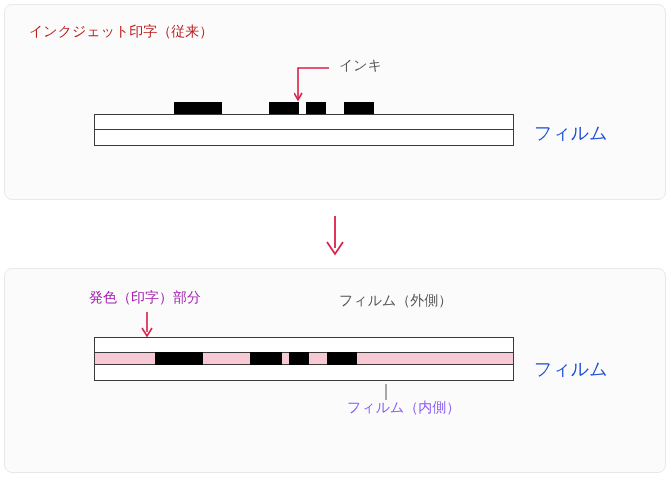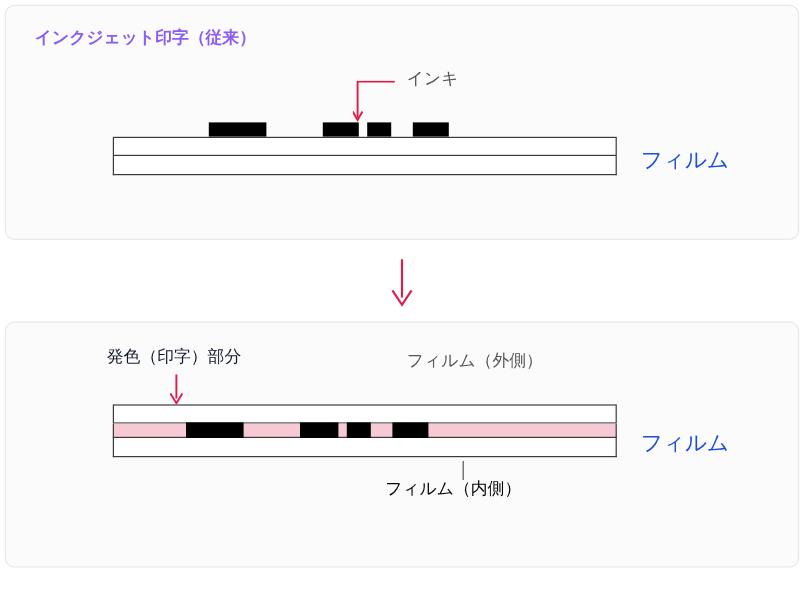--- a/index.html
+++ b/index.html
@@ -14,23 +14,22 @@
   .panel {
     border: 1px solid #e8e8e8;
     border-radius: 8px;
     background: #fbfbfb;
     padding: 18px 24px 20px 24px;
     margin: 4px 4px 0 4px;
     position: relative;
   }
   .panel-title {
     font-size: 14px;
-    color: #8b5cf6;
+    color: #b91c1c;
     margin-bottom: 18px;
-    font-weight: bold;
   }
   .diagram-area {
     position: relative;
     height: 120px;
   }
   .diagram-area.bottom { height: 165px; }
   .ink-callout-label {
     position: absolute;
     left: 310px;
     top: -2px;
@@ -63,21 +62,21 @@
   .side-label {
     position: absolute;
     font-size: 18px;
     color: #1d4ed8;
   }
   .side-label.film1 { left: 505px; top: 62px; }
   .transition-arrow {
     display: block;
     margin: 14px auto 10px auto;
   }
-  .red-text { color: #0f172a; font-size: 14px; }
+  .red-text { color: #a21caf; font-size: 14px; }
   .hot-label {
     position: absolute;
     left: 60px;
     top: 2px;
   }
   .hot-arrow {
     position: absolute;
     left: 110px;
     top: 24px;
   }
@@ -89,21 +88,21 @@
   .film-stack2 { position:absolute; left:65px; top:50px; width:420px; }
   .pink-layer {
     border:1px solid #3a3a3a;
     border-top:none;
     background:#f7c9d4;
     height:12px;
     position:relative;
   }
   .pink-layer .ink-block { top:-1px; height:13px; }
   .side-label.special { left:505px; top:70px; }
-  .inner-film-label { position:absolute; left:292px; top:112px; font-size:14px; color:#000000; }
+  .inner-film-label { position:absolute; left:318px; top:112px; font-size:14px; color:#8b5cf6; }
   .inner-film-line {
     position:absolute; left:352px; top:97px;
   }
 </style>
 </head>
 <body>
 
 <div class="panel">
   <div class="panel-title">インクジェット印字（従来）</div>
   <div class="diagram-area">

